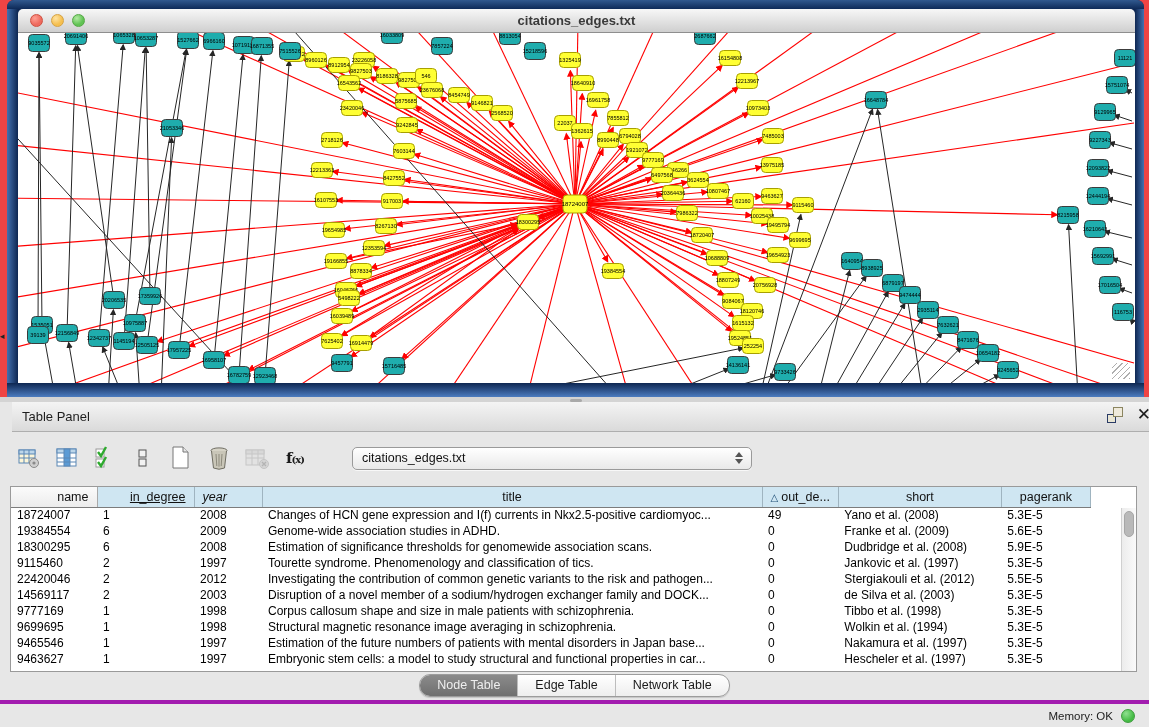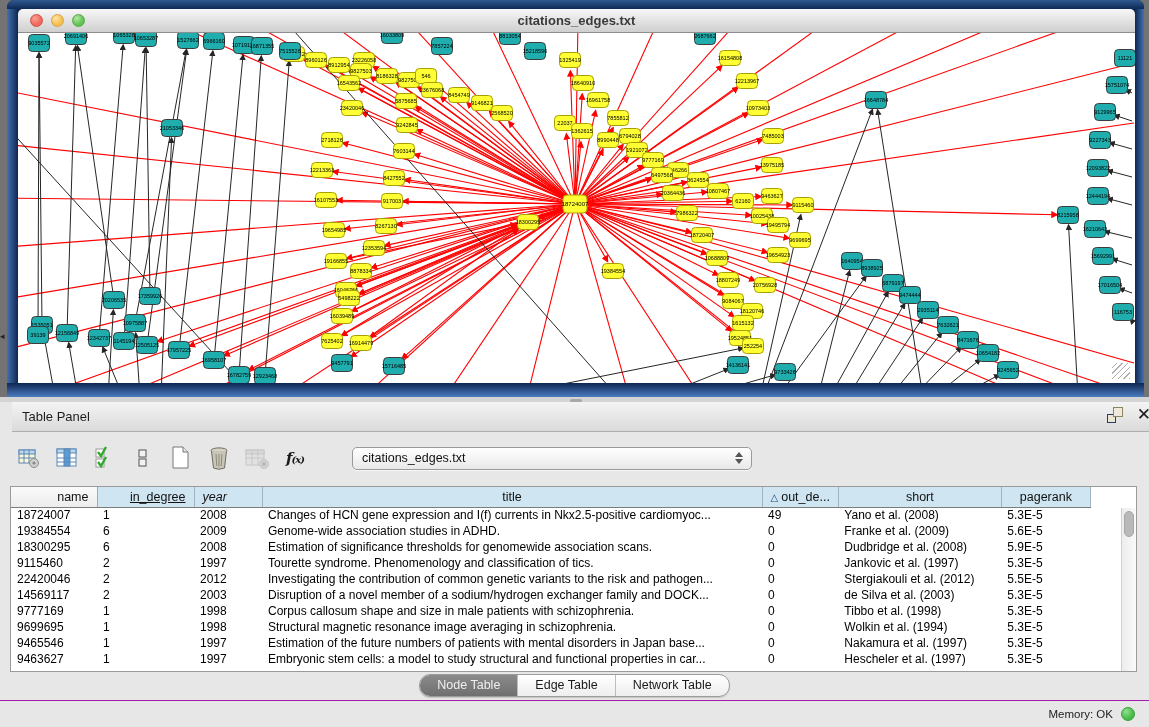--- a/index.html
+++ b/index.html
@@ -1,18 +1,18 @@
 <!DOCTYPE html>
 <html><head>
 <meta charset="utf-8">
 <style>
   * { margin:0; padding:0; box-sizing:border-box; }
   html,body { width:1149px; height:727px; overflow:hidden; background:#d8d8d8;
     font-family:"Liberation Sans","DejaVu Sans",sans-serif; }
-  .app { position:relative; width:1149px; height:727px; background:#737373; }
+  .app { position:relative; width:1149px; height:727px; background:#ef4444; }
 
   
   .net-window { position:absolute; left:7px; top:0; width:1137px; height:397px;
     background:#0e2752; border-radius:7px 7px 0 0; }
   .frame-top    { position:absolute; left:0; top:0; right:0; height:9px;
     background:linear-gradient(180deg,#31598f,#0e2a58); border-radius:7px 7px 0 0; }
   .frame-left   { position:absolute; left:0; top:9px; width:11px; bottom:14px;
     background:linear-gradient(90deg,#4471b0,#0e2752); }
   .frame-right  { position:absolute; right:0; top:9px; width:9px; bottom:14px;
     background:linear-gradient(270deg,#4471b0,#0e2752); }
@@ -48,21 +48,21 @@
   .panel-header-icons { position:absolute; right:10px; top:5px; display:flex; gap:14px; align-items:center; }
   .float-icon { position:relative; width:16px; height:16px; }
   .float-icon .sq1 { position:absolute; left:0; bottom:0; width:9px; height:9px; border:1px solid #2a3b66; background:#e9e6d4; }
   .float-icon .sq2 { position:absolute; right:0; top:0; width:10px; height:10px; border:1px solid #8b8560; background:#efeadb; }
   .close-x { font-size:17px; font-weight:700; color:#1b1b1b; line-height:16px; }
 
   .toolbar { position:absolute; left:0; top:31px; width:100%; height:50px; display:flex; align-items:center; }
   .tool { margin-left:12px; width:26px; height:26px; display:flex; align-items:center; justify-content:center; }
   .tool:first-child { margin-left:16px; }
   .tool.disabled { opacity:.45; }
-  .fx { font-family:"DejaVu Serif","Liberation Serif",serif; font-style:italic; font-weight:700;
+  .fx { font-family:"DejaVu Serif","Liberation Serif",serif; font-weight:700;
     font-size:15px; color:#1a1a1a; letter-spacing:-1px; }
   .fx small { font-size:10px; }
   .combo { position:relative; margin-left:44px; width:400px; height:23px; border:1px solid #9a9a9a;
     border-radius:5px; background:linear-gradient(180deg,#ffffff,#e9e9e9);
     display:flex; align-items:center; box-shadow:0 1px 0 rgba(255,255,255,.7); }
   .combo-text { margin-left:9px; font-size:12.5px; color:#111; }
   .combo-arrows { position:absolute; right:8px; top:4px; display:flex; flex-direction:column; gap:2px; }
   .combo-arrows .up { width:0; height:0; border-left:4px solid transparent; border-right:4px solid transparent; border-bottom:5px solid #555; }
   .combo-arrows .dn { width:0; height:0; border-left:4px solid transparent; border-right:4px solid transparent; border-top:5px solid #555; }
 
@@ -81,21 +81,21 @@
     border-radius:6px; border:1px solid #a6a6a6; }
 
   .tabs { position:absolute; left:0; top:272px; width:100%; display:flex; justify-content:center; }
   .seg { display:flex; border:1px solid #9c9c9c; border-radius:11px; overflow:hidden;
     background:linear-gradient(180deg,#ffffff,#eeeeee); box-shadow:0 1px 1px rgba(0,0,0,.15); }
   .seg-btn { padding:3px 17px 4px; font-size:12.5px; color:#1a1a1a; border-right:1px solid #bdbdbd; }
   .seg-btn:last-child { border-right:none; }
   .seg-btn.sel { background:linear-gradient(180deg,#8b8b8b,#6f6f6f); color:#efefef; }
 
   .statusbar { position:absolute; left:0; top:298px; width:100%; height:27px;
-    border-top:1px solid #a21caf; display:flex; align-items:center; justify-content:flex-end; }
+    border-top:4px solid #a21caf; display:flex; align-items:center; justify-content:flex-end; }
   .mem-label { font-size:11.5px; color:#222; margin-right:8px; }
   .mem-dot { width:14px; height:14px; border-radius:50%; margin-right:14px;
     background:radial-gradient(circle at 35% 30%, #8fe08f,#44bb44 65%); border:1px solid #3e9b3e; }
 
   
   .ticon { display:block; }
 </style>
 </head>
 <body>
 

